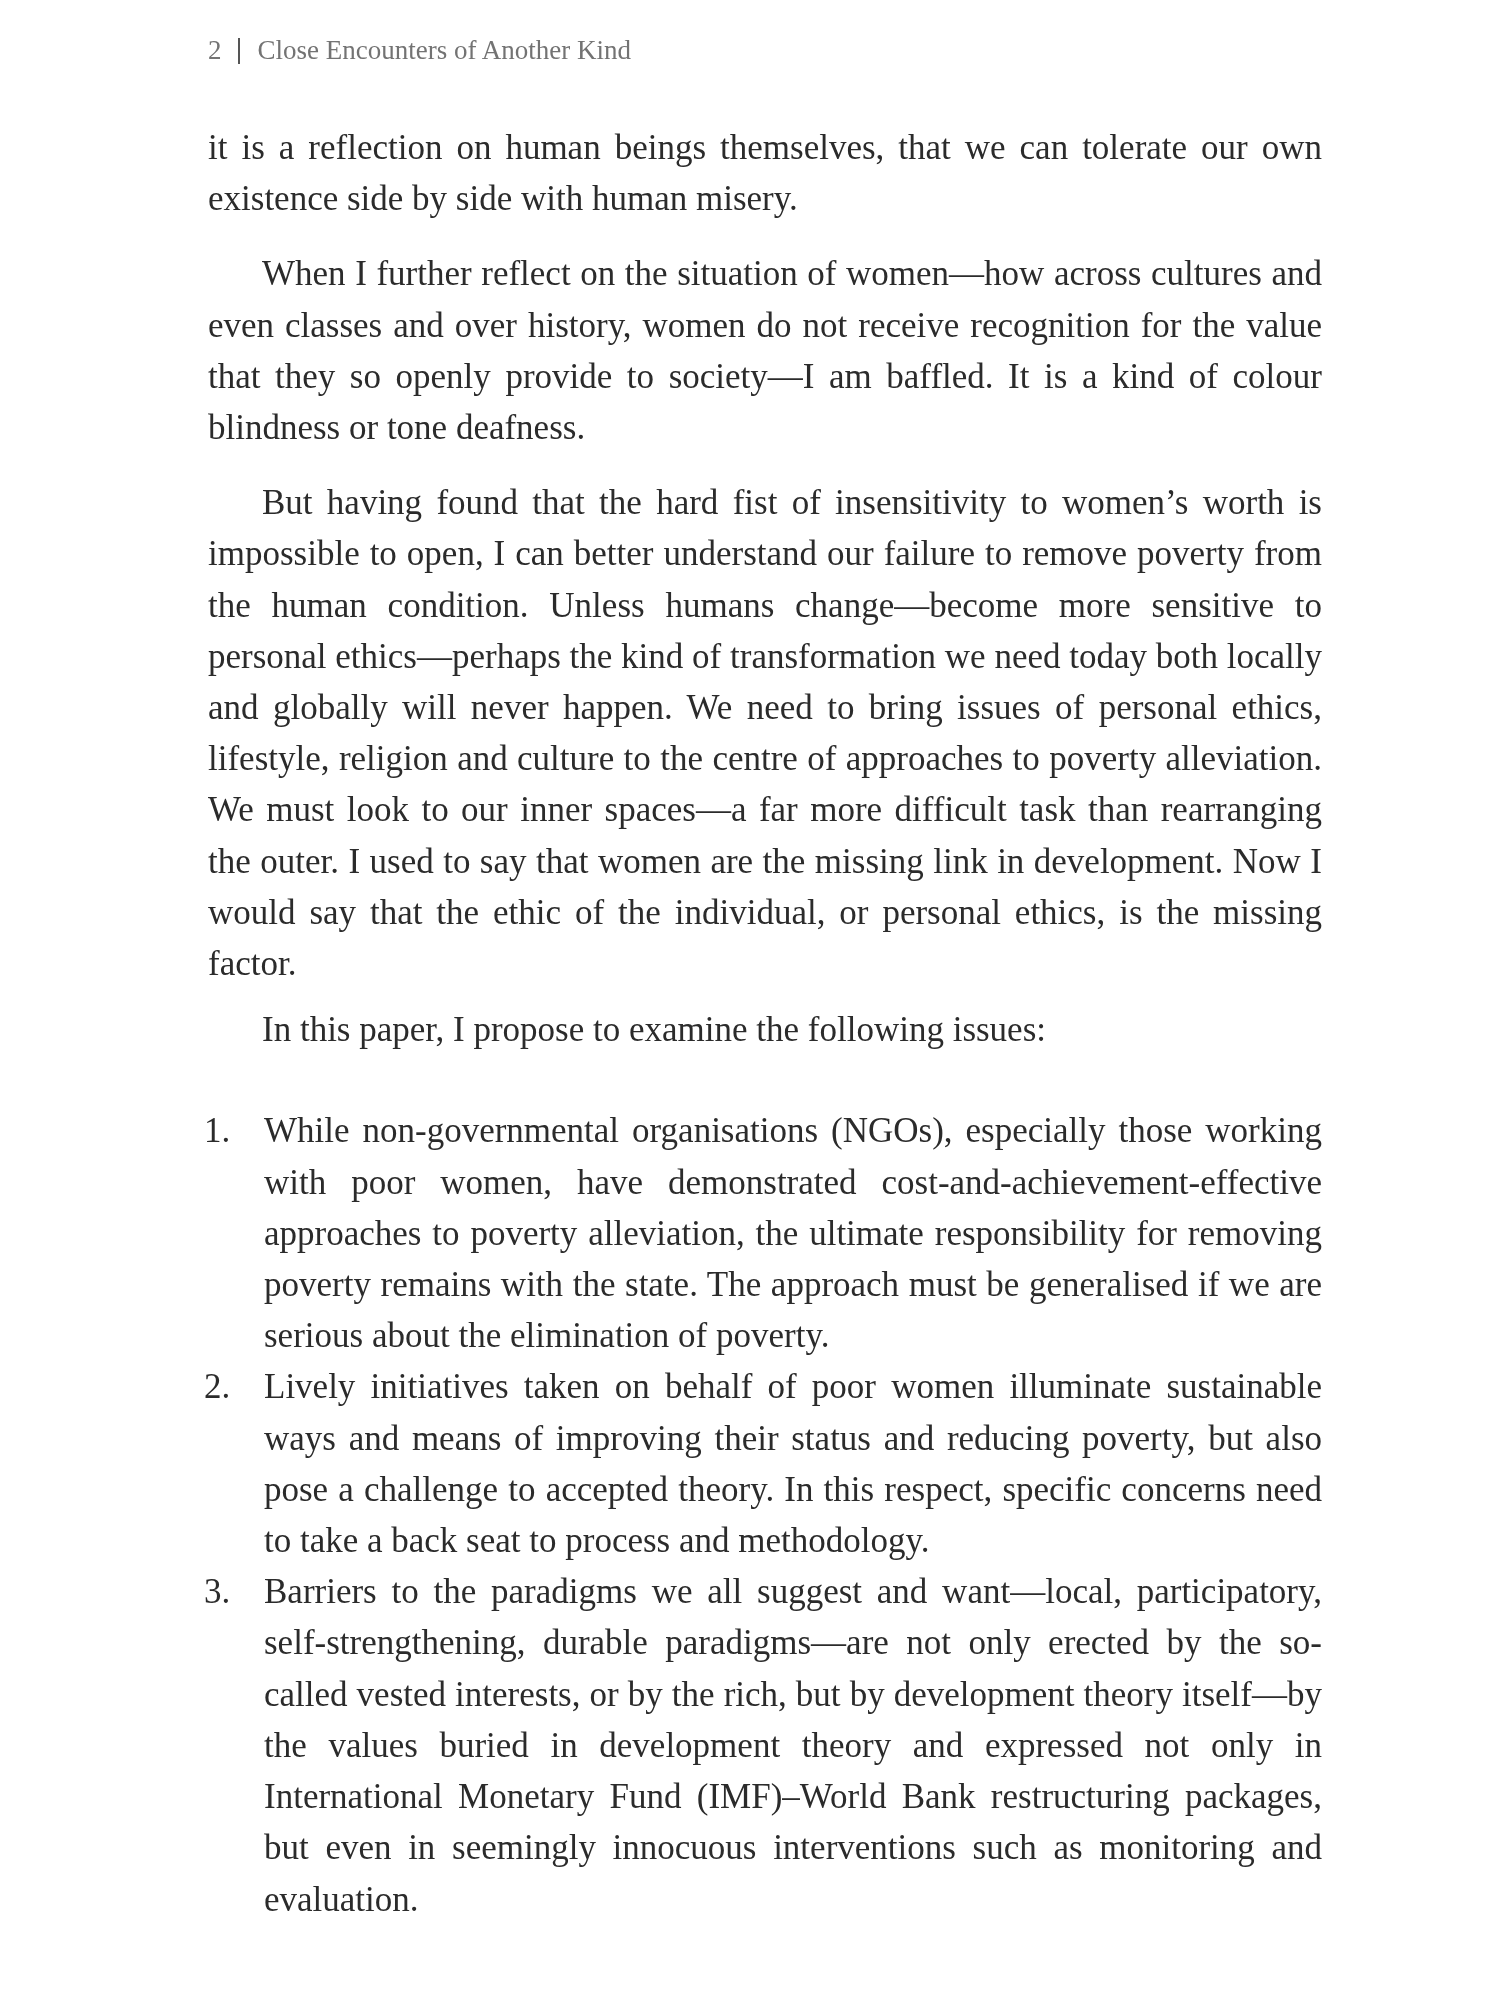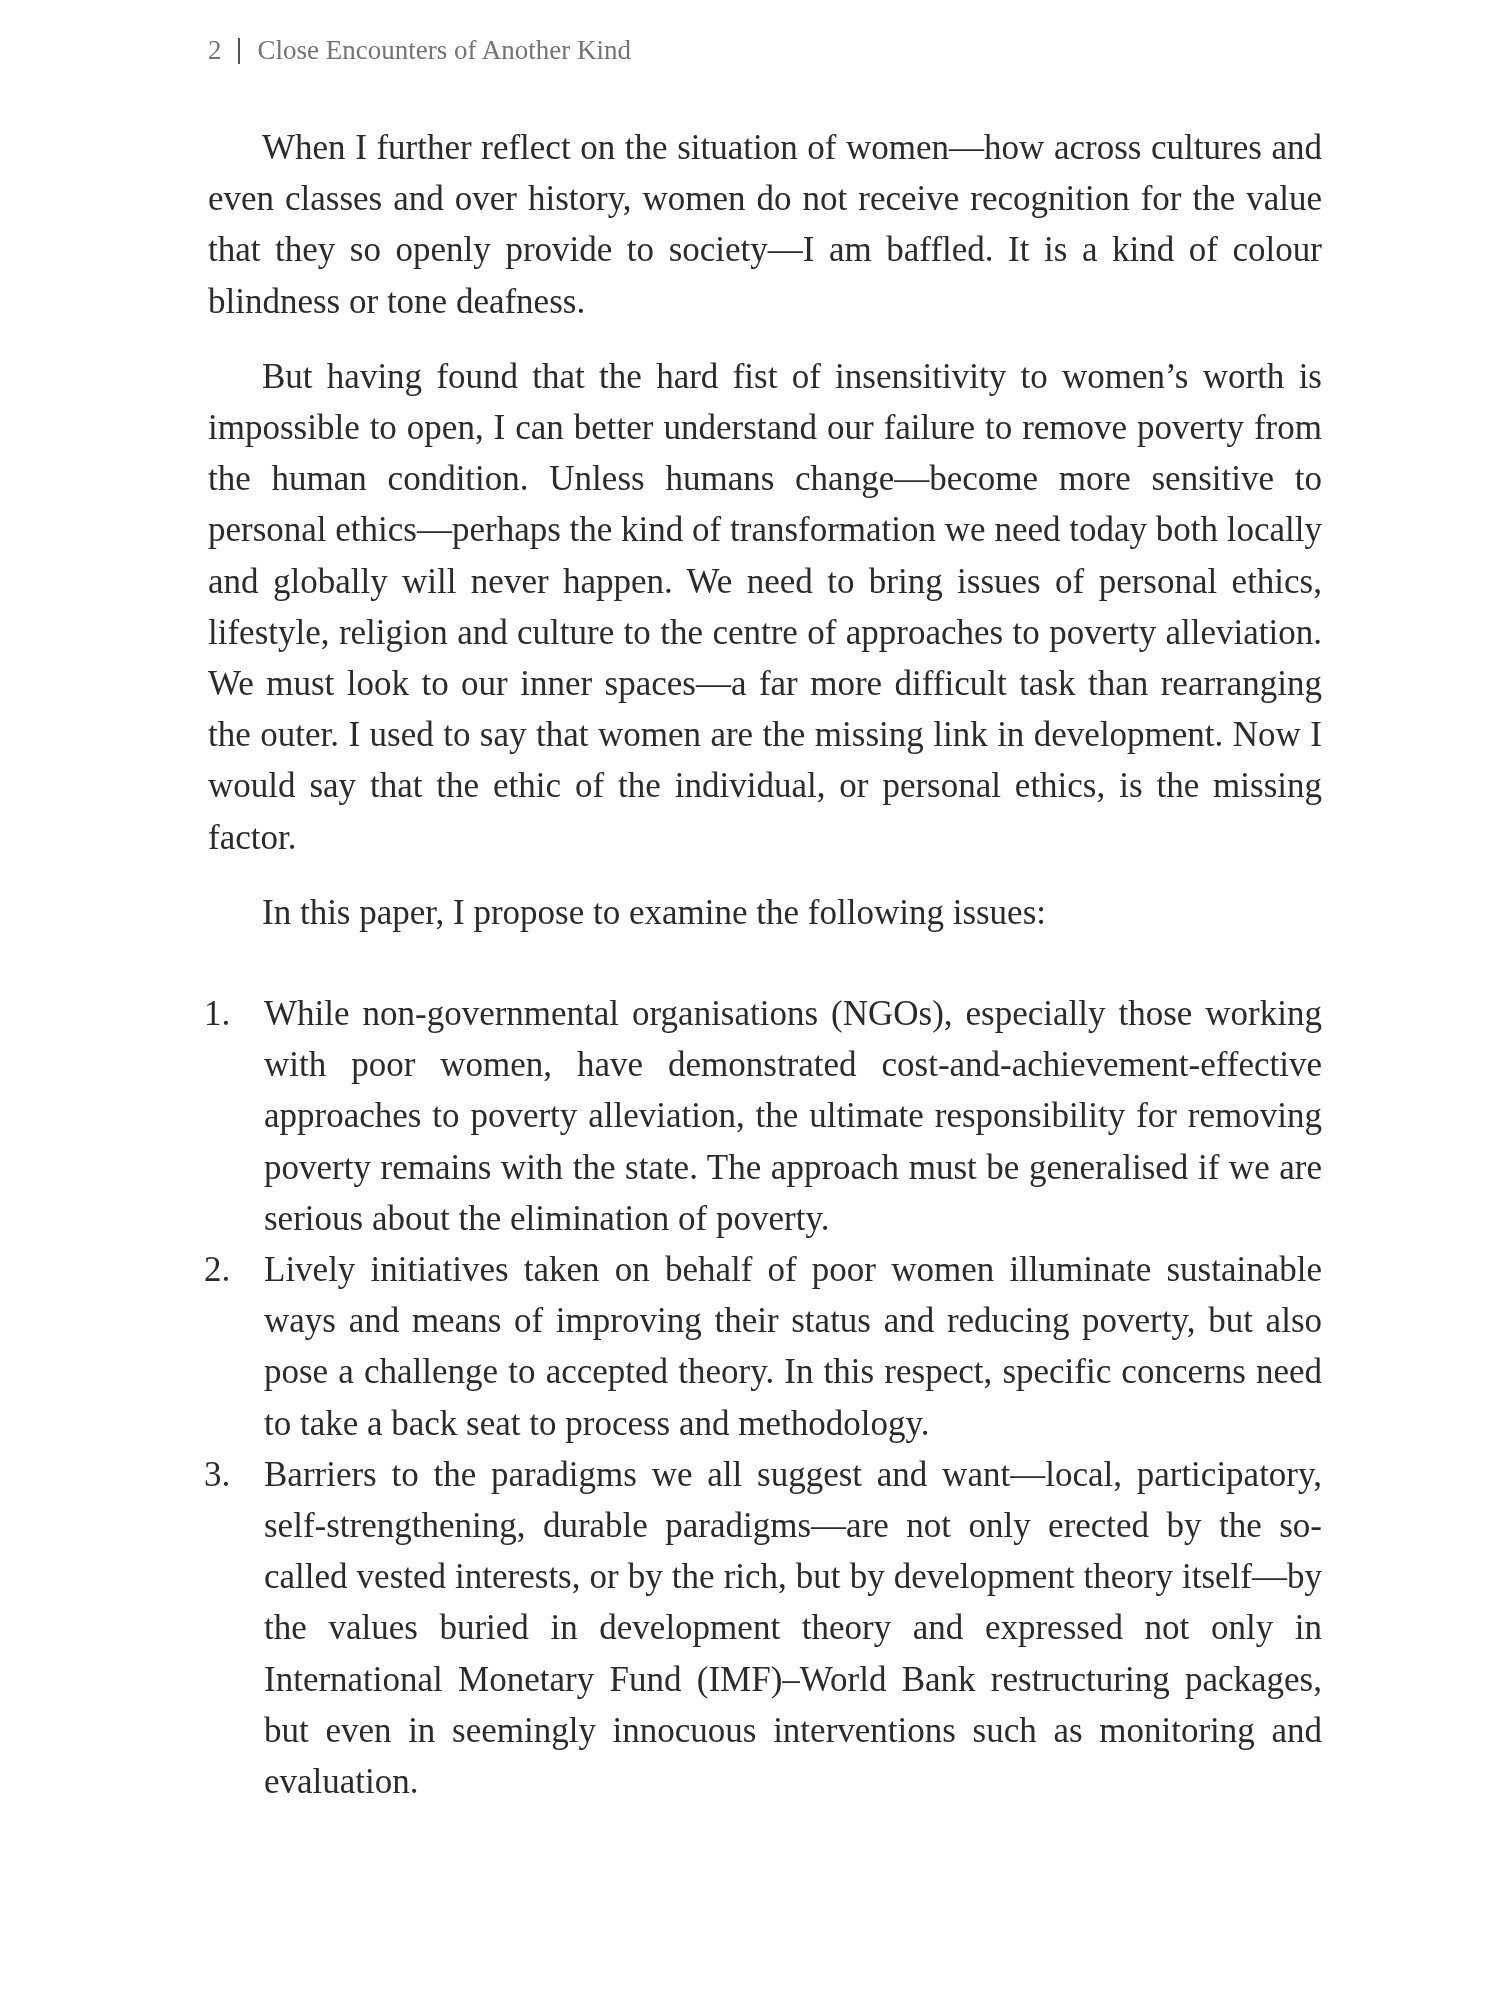--- a/index.html
+++ b/index.html
@@ -42,21 +42,21 @@
       text-align: justify;
     }
     .para {
       margin: 0 0 24px 0;
       text-indent: 0;
     }
     .para.indent {
       text-indent: 54px;
     }
     .para.tight-end {
-      margin-bottom: 24px;
+      margin-bottom: 15px;
     }
     .issues-list {
       list-style: none;
       margin: 0;
       padding: 0;
       margin-top: 50px;
     }
     .issue-item {
       position: relative;
       padding-left: 56px;
@@ -75,20 +75,21 @@
     }
   </style>
 </head>
 <body>
 
 <header class="running-head">
   <span>2</span><span class="sep"></span><span>Close Encounters of Another Kind</span>
 </header>
 
 <main class="text-block">
+  <p class="para">it is a reflection on human beings themselves, that we can tolerate our own existence side by side with human misery.</p>
   <p class="para indent">When I further reflect on the situation of women—how across cultures and even classes and over history, women do not receive recognition for the value that they so openly provide to society—I am baffled. It is a kind of colour blindness or tone deafness.</p>
   <p class="para indent tight-end">But having found that the hard fist of insensitivity to women’s worth is impossible to open, I can better understand our failure to remove poverty from the human condition. Unless humans change—become more sensitive to personal ethics—perhaps the kind of transformation we need today both locally and globally will never happen. We need to bring issues of personal ethics, lifestyle, religion and culture to the centre of approaches to poverty alleviation. We must look to our inner spaces—a far more difficult task than rearranging the outer. I used to say that women are the missing link in development. Now I would say that the ethic of the individual, or personal ethics, is the missing factor.</p>
   <p class="para indent" style="margin-bottom:16px">In this paper, I propose to examine the following issues:</p>
 
   <ol class="issues-list">
     <li class="issue-item">
       <span class="issue-num">1.</span>
       <span class="issue-text">While non-governmental organisations (NGOs), especially those working with poor women, have demonstrated cost-and-achievement-effective approaches to poverty alleviation, the ultimate responsibility for removing poverty remains with the state. The approach must be generalised if we are serious about the elimination of poverty.</span>
     </li>
     <li class="issue-item">

